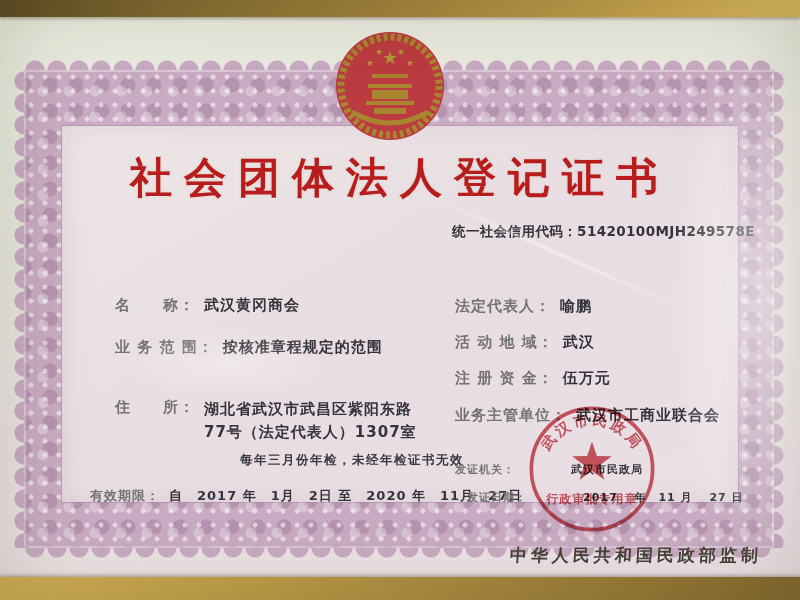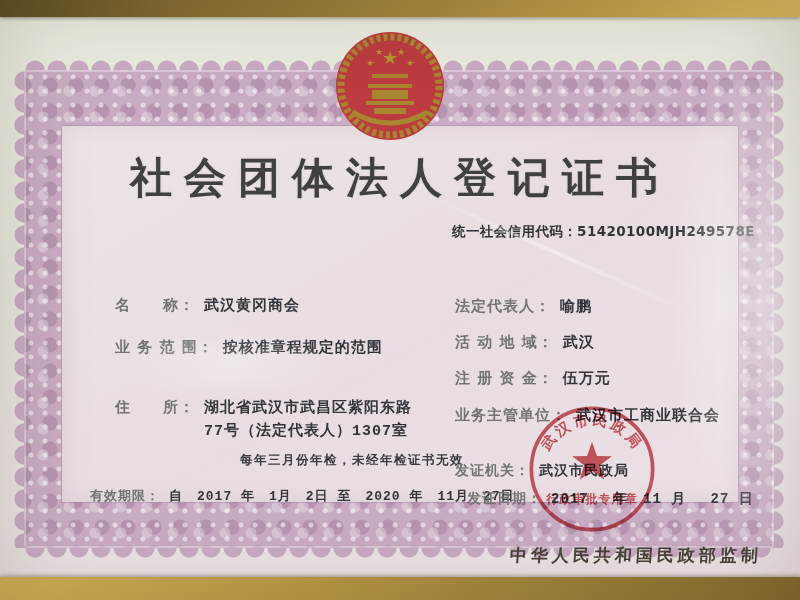--- a/index.html
+++ b/index.html
@@ -40,28 +40,28 @@
   .sc-right{left:774px;top:70px;height:478px;
     background-image:radial-gradient(circle at 0px 11px,#c9abc3 9px,rgba(201,171,195,0) 10px);}
   
   .panel{left:62px;top:126px;width:676px;height:376px;
     background:linear-gradient(150deg,#ece5e4 0%,#e8dde2 55%,#eadfe5 100%);
     box-shadow:0 0 0 1px rgba(168,130,162,.45), inset 0 0 20px rgba(120,80,115,.10);}
   
   .emblem{left:332px;top:28px;width:116px;height:118px;}
   
   .title{left:70px;top:150px;width:660px;text-align:center;
-    font-size:42px;font-weight:bold;color:#404040;letter-spacing:12px;
+    font-size:42px;font-weight:bold;color:#b91c1c;letter-spacing:12px;
     text-shadow:0 1px 0 rgba(255,255,255,.35), 0 0 2px rgba(120,100,30,.25);}
   .code{left:452px;top:223px;font-size:13.5px;font-weight:bold;color:#33333b;letter-spacing:.4px;}
   .row{position:absolute;font-size:15px;color:#34343c;display:flex;align-items:flex-start;}
   .row .lab{font-weight:700;color:#737373;letter-spacing:1px;white-space:pre;}
-  .row .val{font-weight:600;margin-left:9px;letter-spacing:1px;font-family:Liberation Mono, monospace;}
+  .row .val{font-weight:600;margin-left:9px;letter-spacing:1px;}
   .addr-val{width:220px;line-height:1.5;}
-  .small{font-size:14px;}
+  .small{font-size:11px;gap:47px;}
   .note{left:212px;top:452px;font-size:12.5px;font-weight:600;color:#3a3a42;letter-spacing:1.5px;margin-left:28px;}
   .validity{left:90px;top:487px;font-size:13px;}
   .footer{left:470px;top:544px;width:292px;text-align:right;
     font-family:"DejaVu Serif",serif;font-size:17px;font-weight:700;color:#454036;
     letter-spacing:4px;transform:skewX(-4deg);}
   
   .stamp{left:523px;top:400px;width:138px;height:138px;opacity:.85;mix-blend-mode:multiply;}
   
   .crease1{left:30px;top:12px;width:430px;height:5px;transform:rotate(-6deg);transform-origin:left top;
     background:linear-gradient(90deg,rgba(255,255,255,0),rgba(255,255,255,.65) 45%,rgba(255,255,255,0));}

